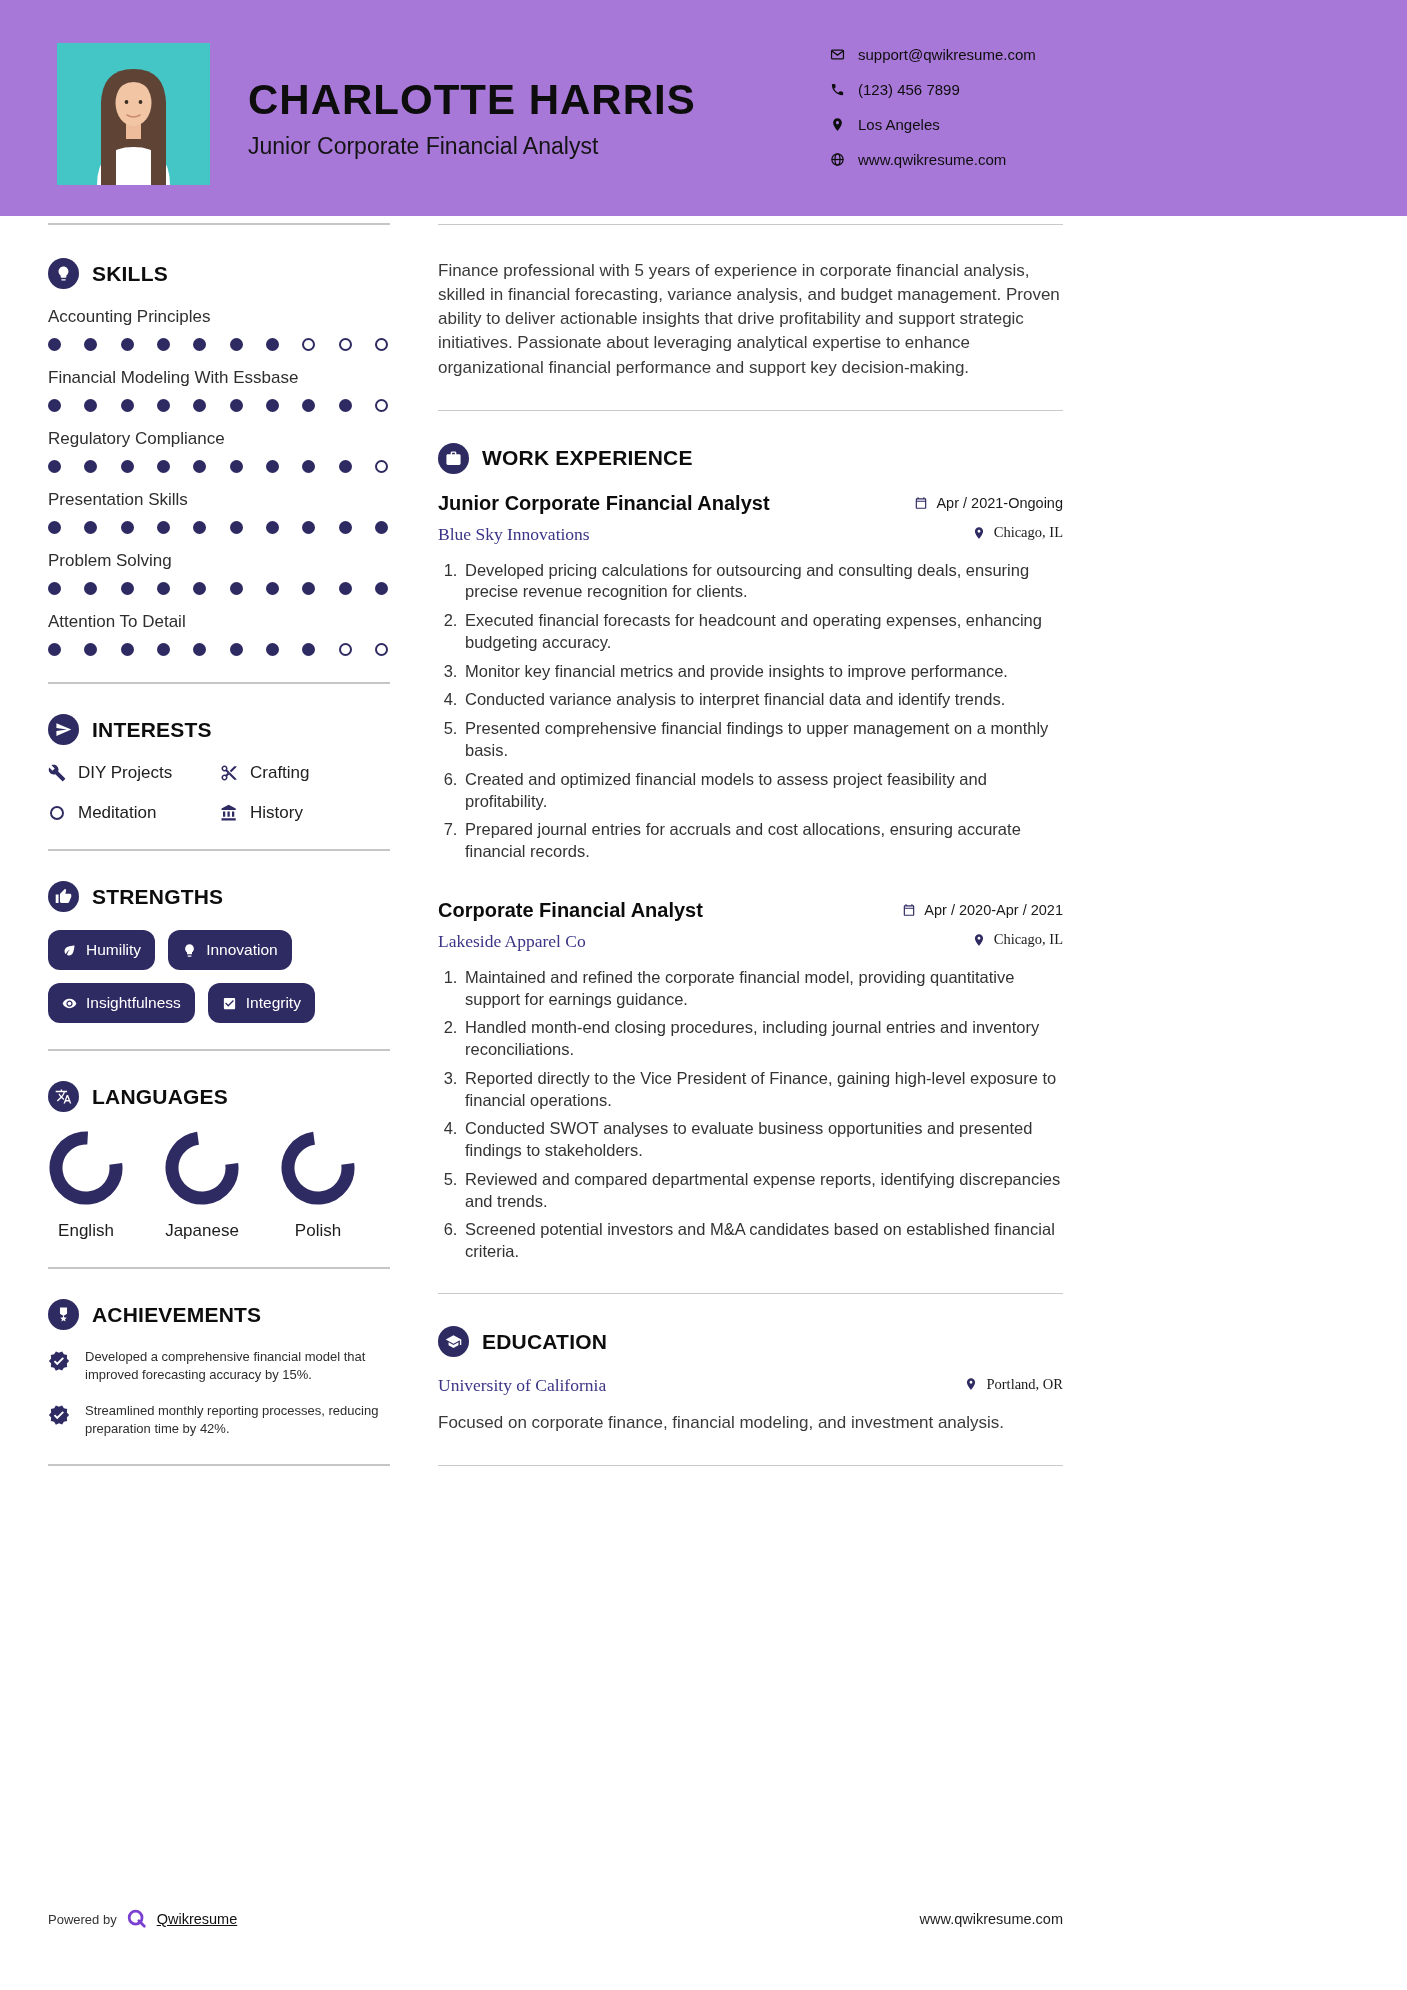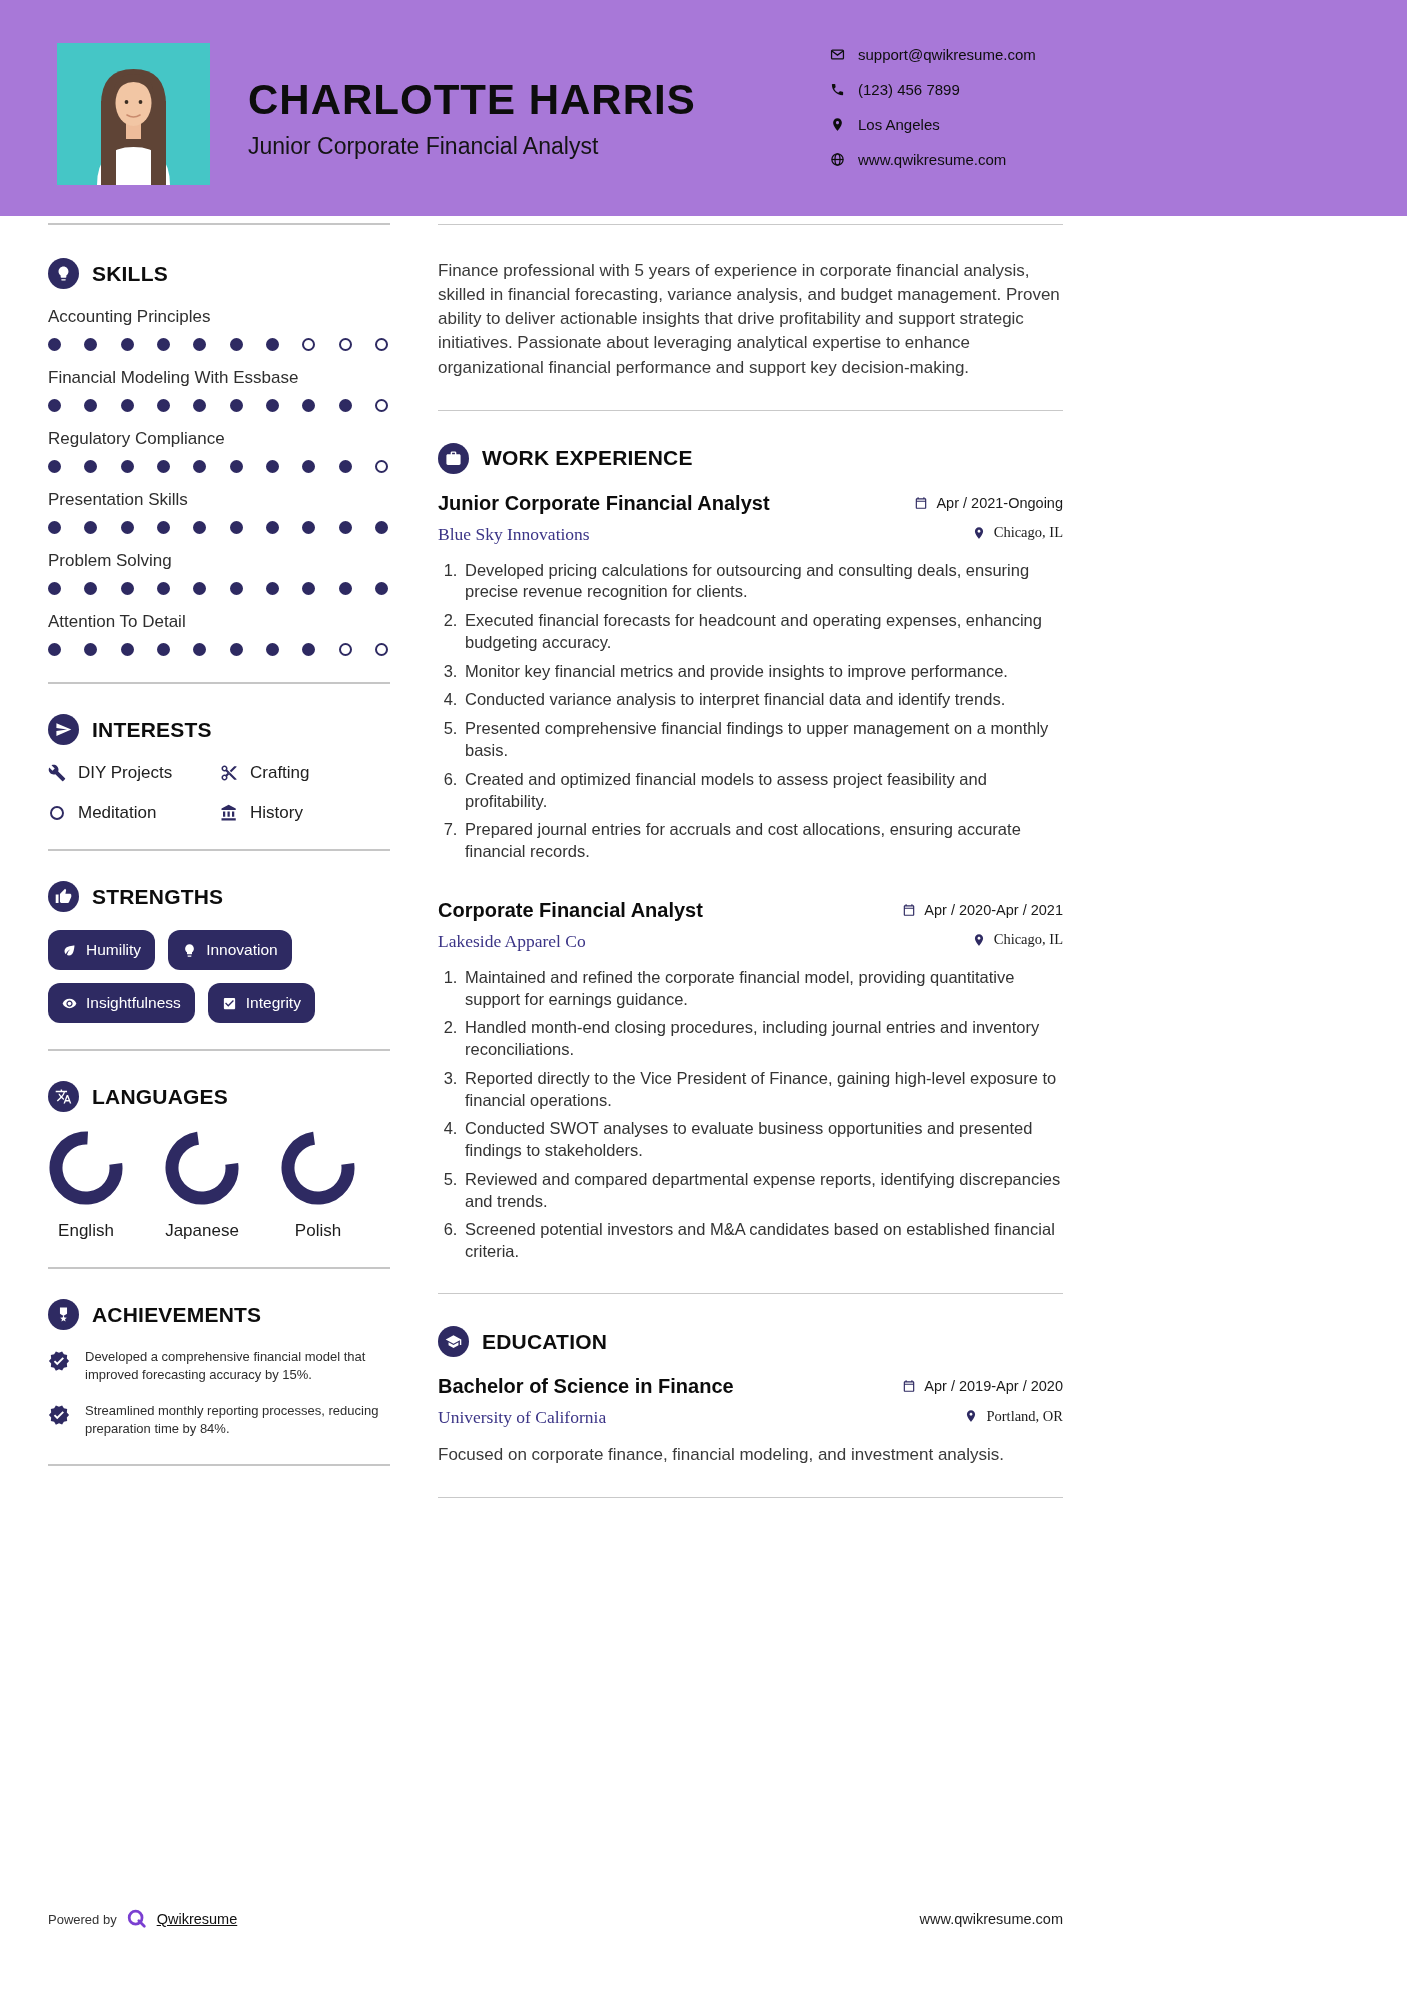--- a/index.html
+++ b/index.html
@@ -412,21 +412,21 @@
                 </svg>
               </span>
     <div class="ach-text">Developed a comprehensive financial model that improved forecasting accuracy by 15%.</div>
   </div>
             <div class="ach">
     <span class="aicon">
                 <svg class="icon-svg" viewBox="0 0 24 24">
                   <path d="M23 12l-2.44-2.79.34-3.69-3.61-.82-1.89-3.2L12 2.96 8.6 1.5 6.71 4.69 3.1 5.5l.34 3.7L1 12l2.44 2.79-.34 3.7 3.61.82 1.89 3.19 3.4-1.47 3.4 1.46 1.89-3.19 3.61-.82-.34-3.69L23 12zm-12.91 4.72l-3.8-3.81 1.48-1.48 2.32 2.33 5.85-5.87 1.48 1.48-7.33 7.35z"></path>
                 </svg>
               </span>
-    <div class="ach-text">Streamlined monthly reporting processes, reducing preparation time by 84%.</div>
+    <div class="ach-text">Streamlined monthly reporting processes, reducing preparation time by 42%.</div>
   </div>
           </div>
       </section>
 
       <hr class="ldiv">
     </aside>
 
     <main class="right">
       <hr class="rdiv top">
 
@@ -520,31 +520,20 @@
         <div class="sec-head">
           <span class="badge">
               <svg class="icon-svg" viewBox="0 0 24 24">
                 <path d="M12 3L1 9l11 6 9-4.91V17h2V9L12 3zM5 13.18v4L12 21l7-3.82v-4L12 17l-7-3.82z"></path>
               </svg>
             </span>
           <h2>EDUCATION</h2>
         </div>
         <div id="education-list">
             <div class="job">
-    <div class="job-head">
-      <h3 class="job-title">Bachelor of Science in Finance</h3>
-      <div class="job-dates">
-        <span class="mini-icon mi-cal">
-                    <svg class="icon-svg" viewBox="0 0 24 24">
-                      <path d="M19 4h-1V2h-2v2H8V2H6v2H5c-1.11 0-1.99.9-1.99 2L3 20c0 1.1.89 2 2 2h14c1.1 0 2-.9 2-2V6c0-1.1-.9-2-2-2zm0 16H5V10h14v10zM5 8V6h14v2H5z"></path>
-                    </svg>
-                  </span>
-        <span class="dates-text">Apr / 2019-Apr / 2020</span>
-      </div>
-    </div>
     <div class="job-sub">
       <div class="company">University of California</div>
       <div class="job-loc">
         <span class="mini-icon mi-pin">
                     <svg class="icon-svg" viewBox="0 0 24 24">
                       <path d="M12 2C8.13 2 5 5.13 5 9c0 5.25 7 13 7 13s7-7.75 7-13c0-3.87-3.13-7-7-7zm0 9.5c-1.38 0-2.5-1.12-2.5-2.5s1.12-2.5 2.5-2.5 2.5 1.12 2.5 2.5-1.12 2.5-2.5 2.5z"></path>
                     </svg>
                   </span>
         <span class="loc-text">Portland, OR</span>
       </div>

